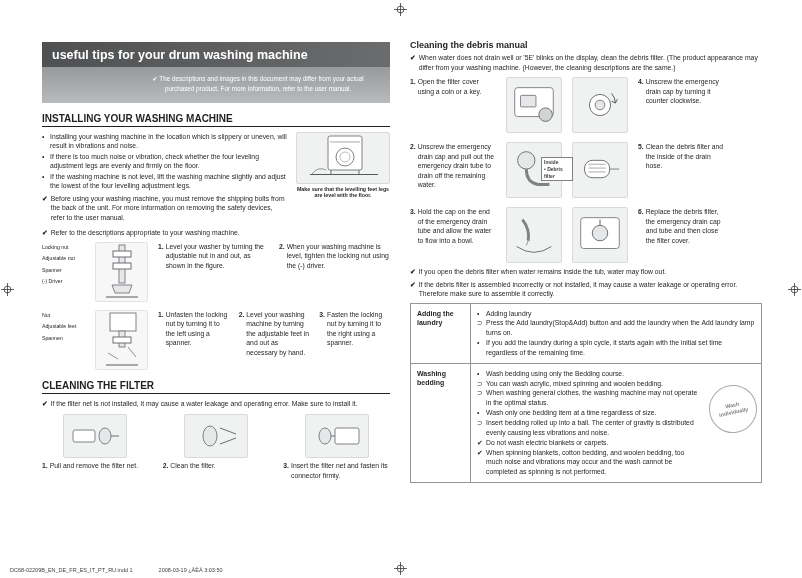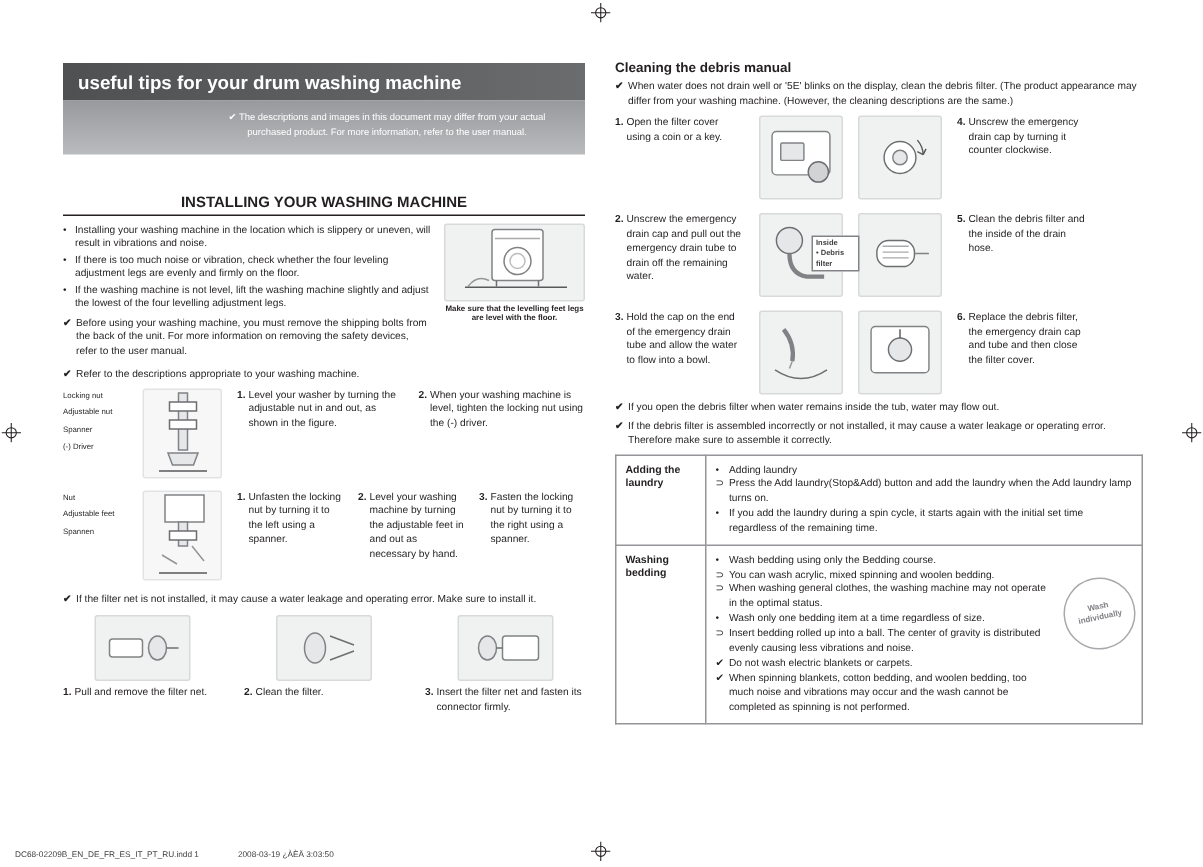--- a/index.html
+++ b/index.html
@@ -4,26 +4,26 @@
 <style>
   * { margin:0; padding:0; box-sizing:border-box; }
   html,body { width:802px; height:578px; }
   body { background:#fdfdfd; font-family:"Liberation Sans", sans-serif; color:#231f20; }
   .page { position:relative; width:802px; height:578px; background:#ffffff; overflow:hidden; }
 
   .col-left  { position:absolute; left:42px; top:42px; width:348px; }
   .col-right { position:absolute; left:410px; top:40px; width:352px; }
 
   
-  .banner { margin-bottom:27px; }
+  .banner { margin-bottom:10px; }
   .banner-title { background:linear-gradient(90deg,#4f5052,#6b6c6e); color:#fff; font-size:12.5px; font-weight:bold; padding:6px 10px 5px; }
   .banner-note { background:linear-gradient(180deg,#97999c,#b9bbbd); color:#fff; font-size:6.3px; line-height:1.55; padding:7px 12px 9px 96px; text-align:center; }
 
   
-  .sec-h { font-size:10px; font-weight:bold; border-bottom:1.6px solid #231f20; padding-bottom:2px; margin:10px 0 5px;text-align:center; }
+  .sec-h { font-size:10px; font-weight:bold; border-bottom:1.6px solid #231f20; padding-bottom:2px; margin:10px 0 5px; }
   .sub-h { font-size:8.5px; font-weight:bold; margin:5px 0 4px; }
   .deb-h { font-size:9px; font-weight:bold; margin-bottom:3px; }
 
   
   .b-item { display:flex; gap:3px; font-size:6.8px; line-height:1.4; margin-bottom:1px; }
   .b-item .mk { width:5px; flex:none; }
   .note { display:flex; gap:3px; font-size:6.8px; line-height:1.4; margin:3px 0; }
   .note .mk { flex:none; font-weight:bold; }
   .step { display:flex; gap:2px; font-size:6.8px; line-height:1.4; }
   .step .num { font-weight:bold; flex:none; }
@@ -211,20 +211,21 @@
       <div class="lev-step step">
           <span class="num">2.</span>
           <span>Level your washing machine by turning the adjustable feet in and out as necessary by hand.</span>
         </div>
       <div class="lev-step step">
           <span class="num">3.</span>
           <span>Fasten the locking nut by turning it to the right using a spanner.</span>
         </div>
     </div>
 
+    <div class="sec-h">CLEANING THE FILTER</div>
     <div class="note">
         <span class="mk">✔</span>
         <span>If the filter net is not installed, it may cause a water leakage and operating error. Make sure to install it.</span>
       </div>
     <div class="wf-row">
       <div class="wf-item">
         <div class="fig">
           <svg viewBox="0 0 60 40" width="60" height="40">
             <rect x="8" y="14" width="22" height="12" rx="2" fill="#fff" stroke="#808285"></rect>
             <ellipse cx="40" cy="20" rx="6" ry="8" fill="#e6e7e8" stroke="#808285"></ellipse>

